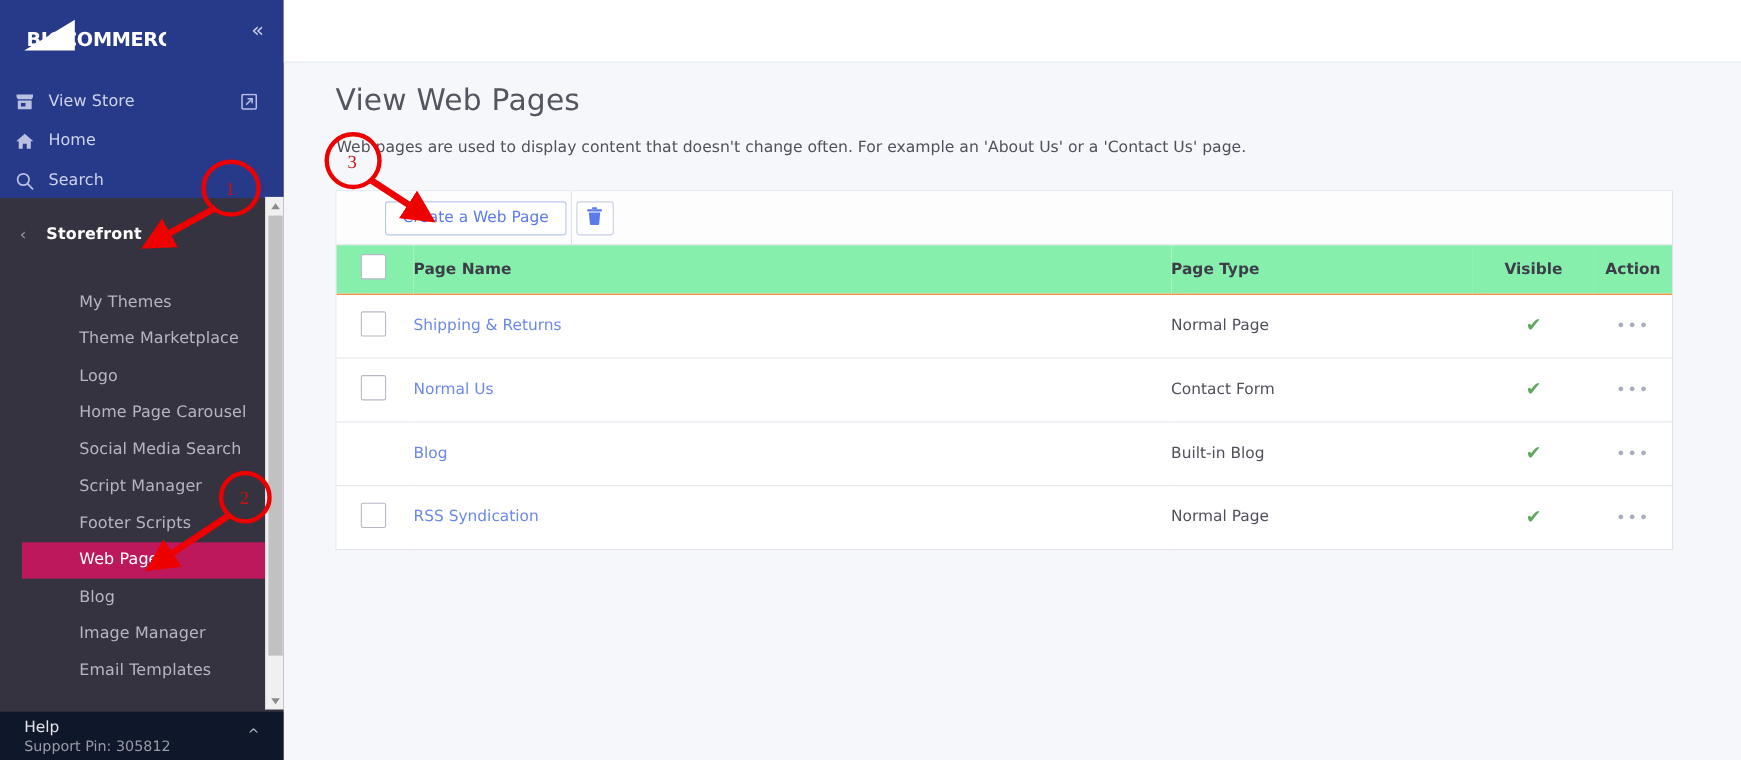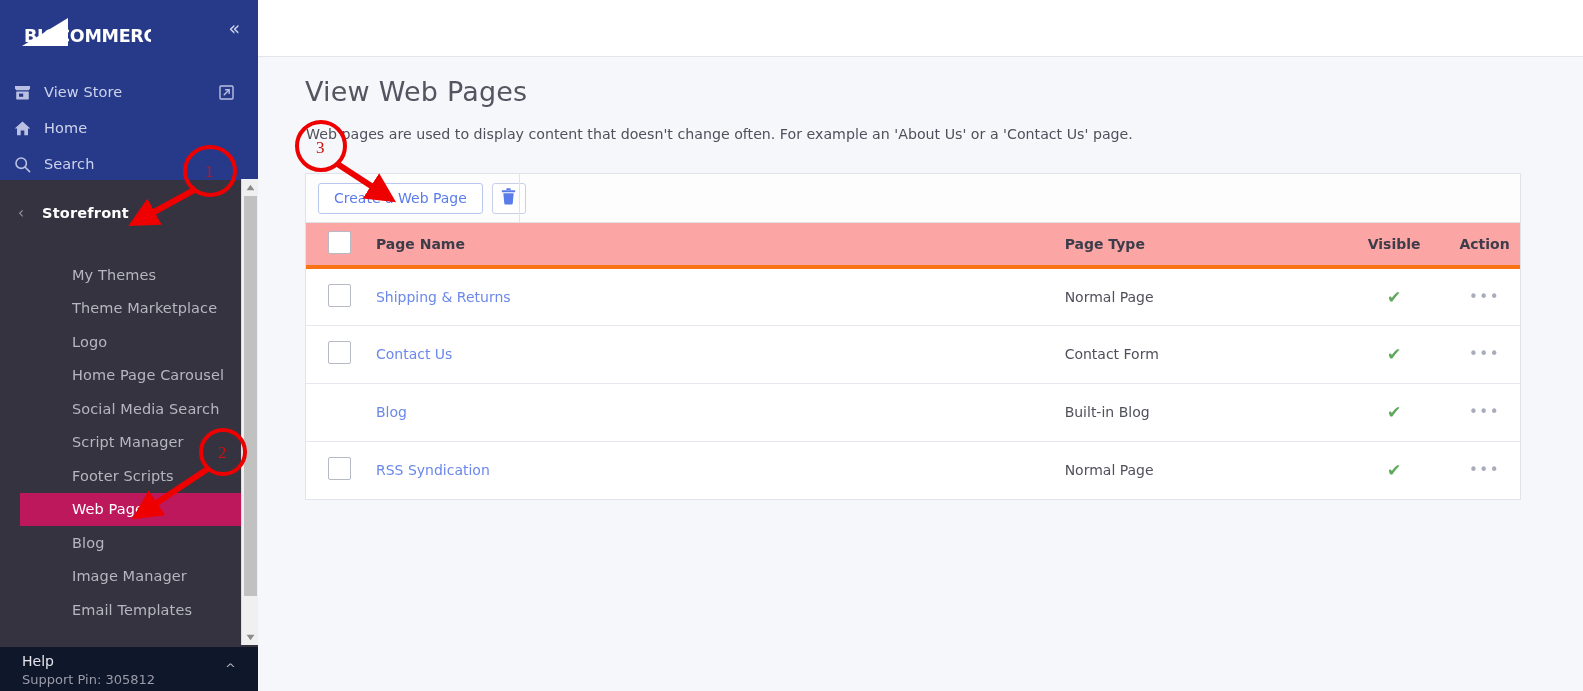--- a/index.html
+++ b/index.html
@@ -126,38 +126,39 @@
     height:49px; border-bottom:1px solid #e1e3ea;
     display:flex; align-items:center; padding-left:12px; gap:9px;
     background:#fdfdfe;
   }
   #create-btn {
     height:31px; padding:0 15px; background:#ffffff;
     border:1px solid #b9c6f0; border-radius:3px;
     color:#5a7bea; font-size:14px; cursor:pointer;
     display:flex; align-items:center;
     font-family:"DejaVu Sans", sans-serif;
+    margin-left:32px;
   }
   #delete-btn {
     width:34px; height:31px; background:#ffffff;
     border:1px solid #c9cfe4; border-radius:3px;
     display:flex; align-items:center; justify-content:center; cursor:pointer;
   }
   #toolbar-divider {
     position:absolute; left:213px; top:0; width:1px; height:49px;
     background:#e1e3ea;
   }
 
   table#pages-table { width:100%; border-collapse:collapse; }
   table#pages-table th, table#pages-table td {
     text-align:left; vertical-align:middle;
   }
   table#pages-table thead th {
     height:44px; font-size:14px; color:#3d3d4a; font-weight:bold;
-    background:#fca5a5; border-bottom:4px solid #f97316;
+    background:#86efac; border-bottom:1px solid #f97316;
   }
   table#pages-table tbody td {
     height:58px; font-size:14px; color:#50505c;
     border-bottom:1px solid #e6e8f0; background:#ffffff;
   }
   table#pages-table tbody tr:last-child td { border-bottom:none; }
   .col-check { width:70px; padding-left:22px; }
   .col-name  { width:690px; }
   .col-type  { width:275px; }
   .col-vis   { width:110px; text-align:center !important; }
@@ -351,21 +352,21 @@
             <td class="col-act">
               <span class="act-dots">•••</span>
             </td>
           </tr>
 
           <tr>
             <td class="col-check">
               <span class="chk"></span>
             </td>
             <td class="col-name">
-              <a class="page-link">Contact Us</a>
+              <a class="page-link">Normal Us</a>
             </td>
             <td class="col-type">Contact Form</td>
             <td class="col-vis">
               <span class="vis-check">✔</span>
             </td>
             <td class="col-act">
               <span class="act-dots">•••</span>
             </td>
           </tr>
 

